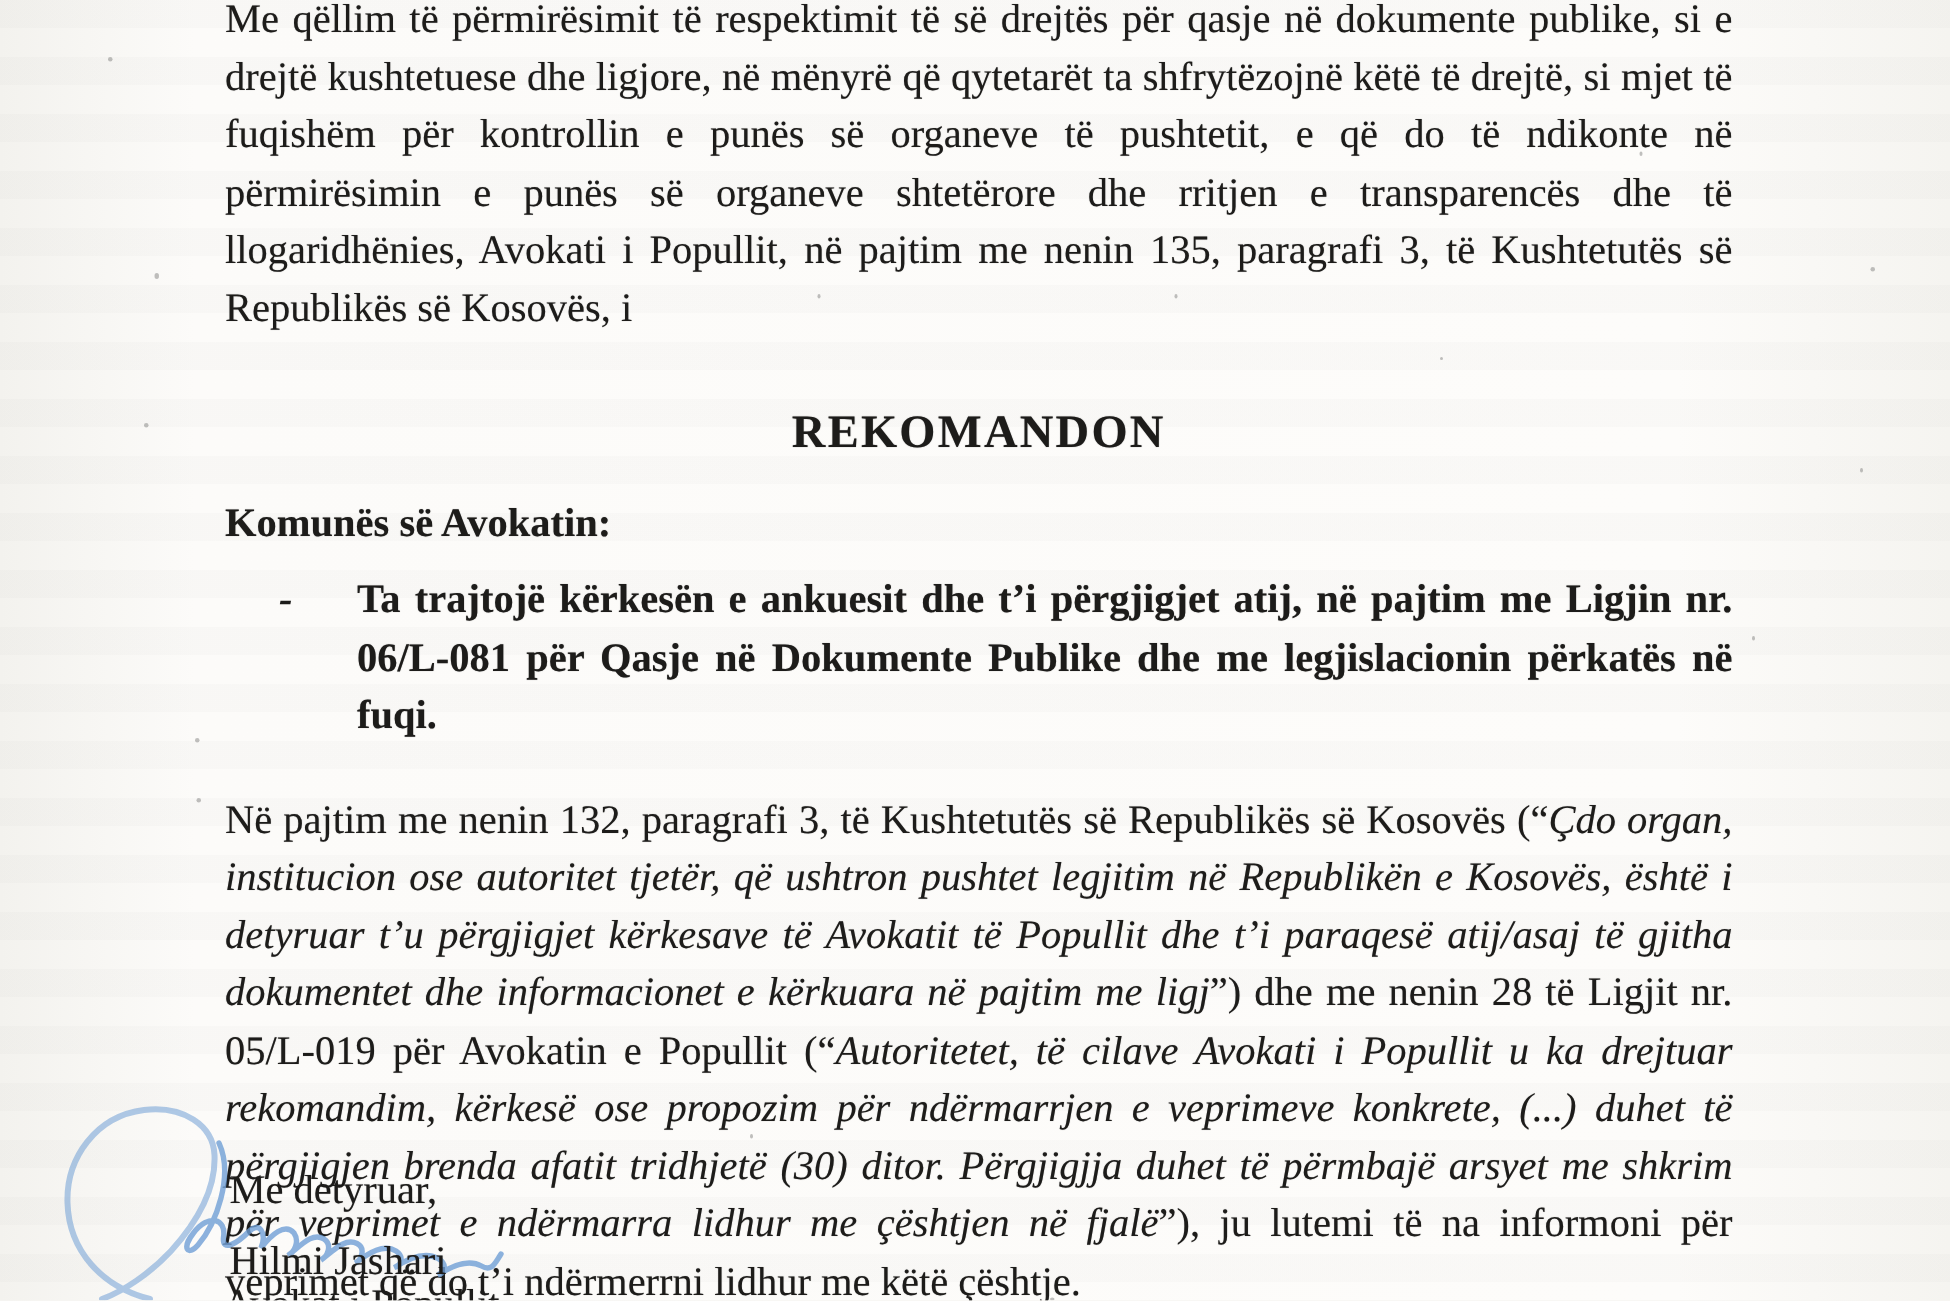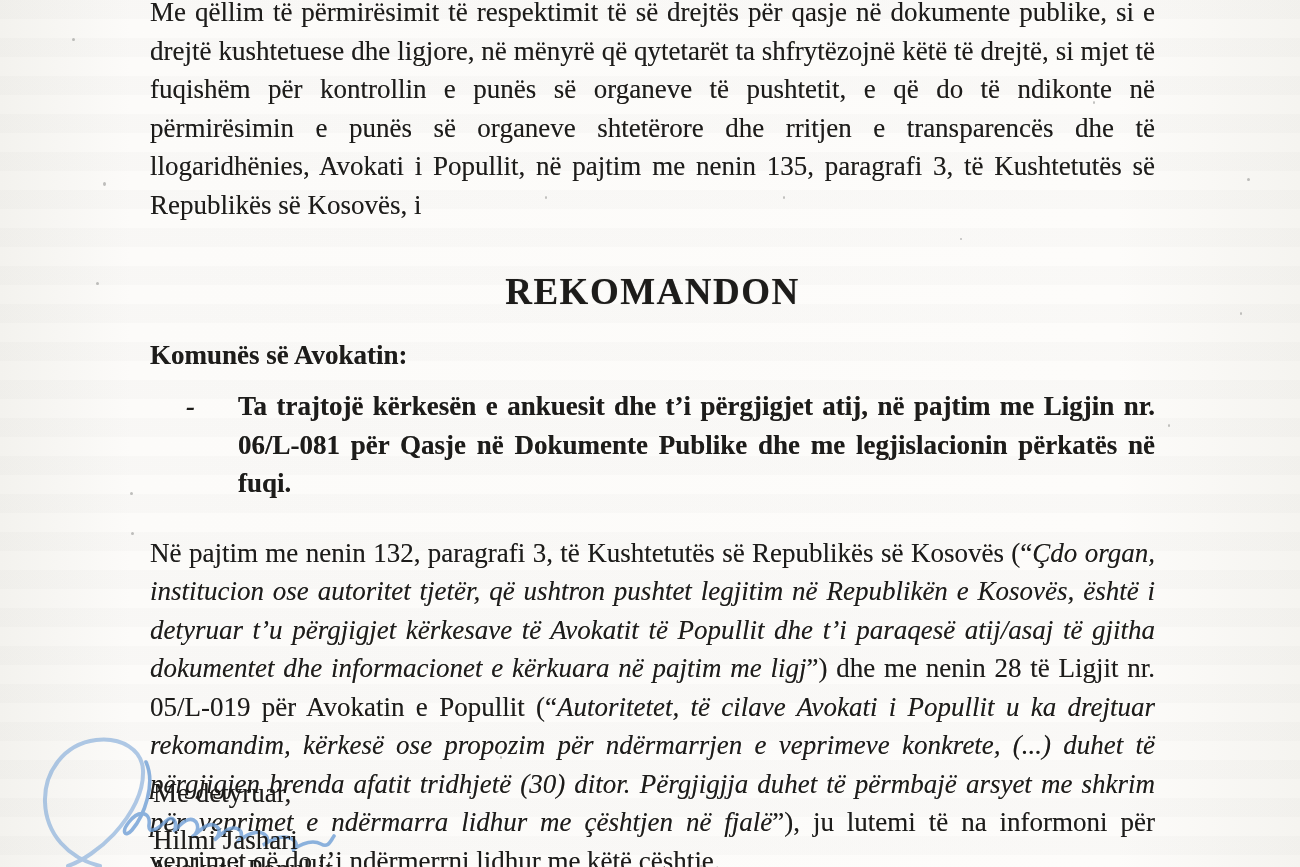--- a/index.html
+++ b/index.html
@@ -17,21 +17,21 @@
     content: ""; position: absolute; inset: 0; pointer-events: none;
     background: repeating-linear-gradient(180deg, rgba(60,60,60,0.018) 0 19px, rgba(255,255,255,0) 19px 38px);
   }
   .content { position: absolute; left: 150px; top: 0; width: 1005px; }
   .body-par {
     font-size: 27px; line-height: 38.5px; text-align: justify; margin: 0;
     text-shadow: 0 0 0.6px rgba(25,25,25,0.45);
   }
   .p1 { margin-top: -7px; }
   .heading {
-    font-size: 37px; font-weight: bold; letter-spacing: 1.5px;
+    font-size: 31px; font-weight: bold; letter-spacing: 1.5px;
     text-align: center; margin: 46px 0 0 0;
     text-shadow: 0 0 0.7px rgba(25,25,25,0.5);
   }
   .addressee {
     font-size: 27px; font-weight: bold; margin: 27px 0 0 0;
     text-shadow: 0 0 0.6px rgba(25,25,25,0.5);
   }
   .bullet { display: flex; margin: 16px 0 0 36px; }
   .bullet .dash {
     flex: none; width: 52px; font-size: 27px; line-height: 38.5px;

